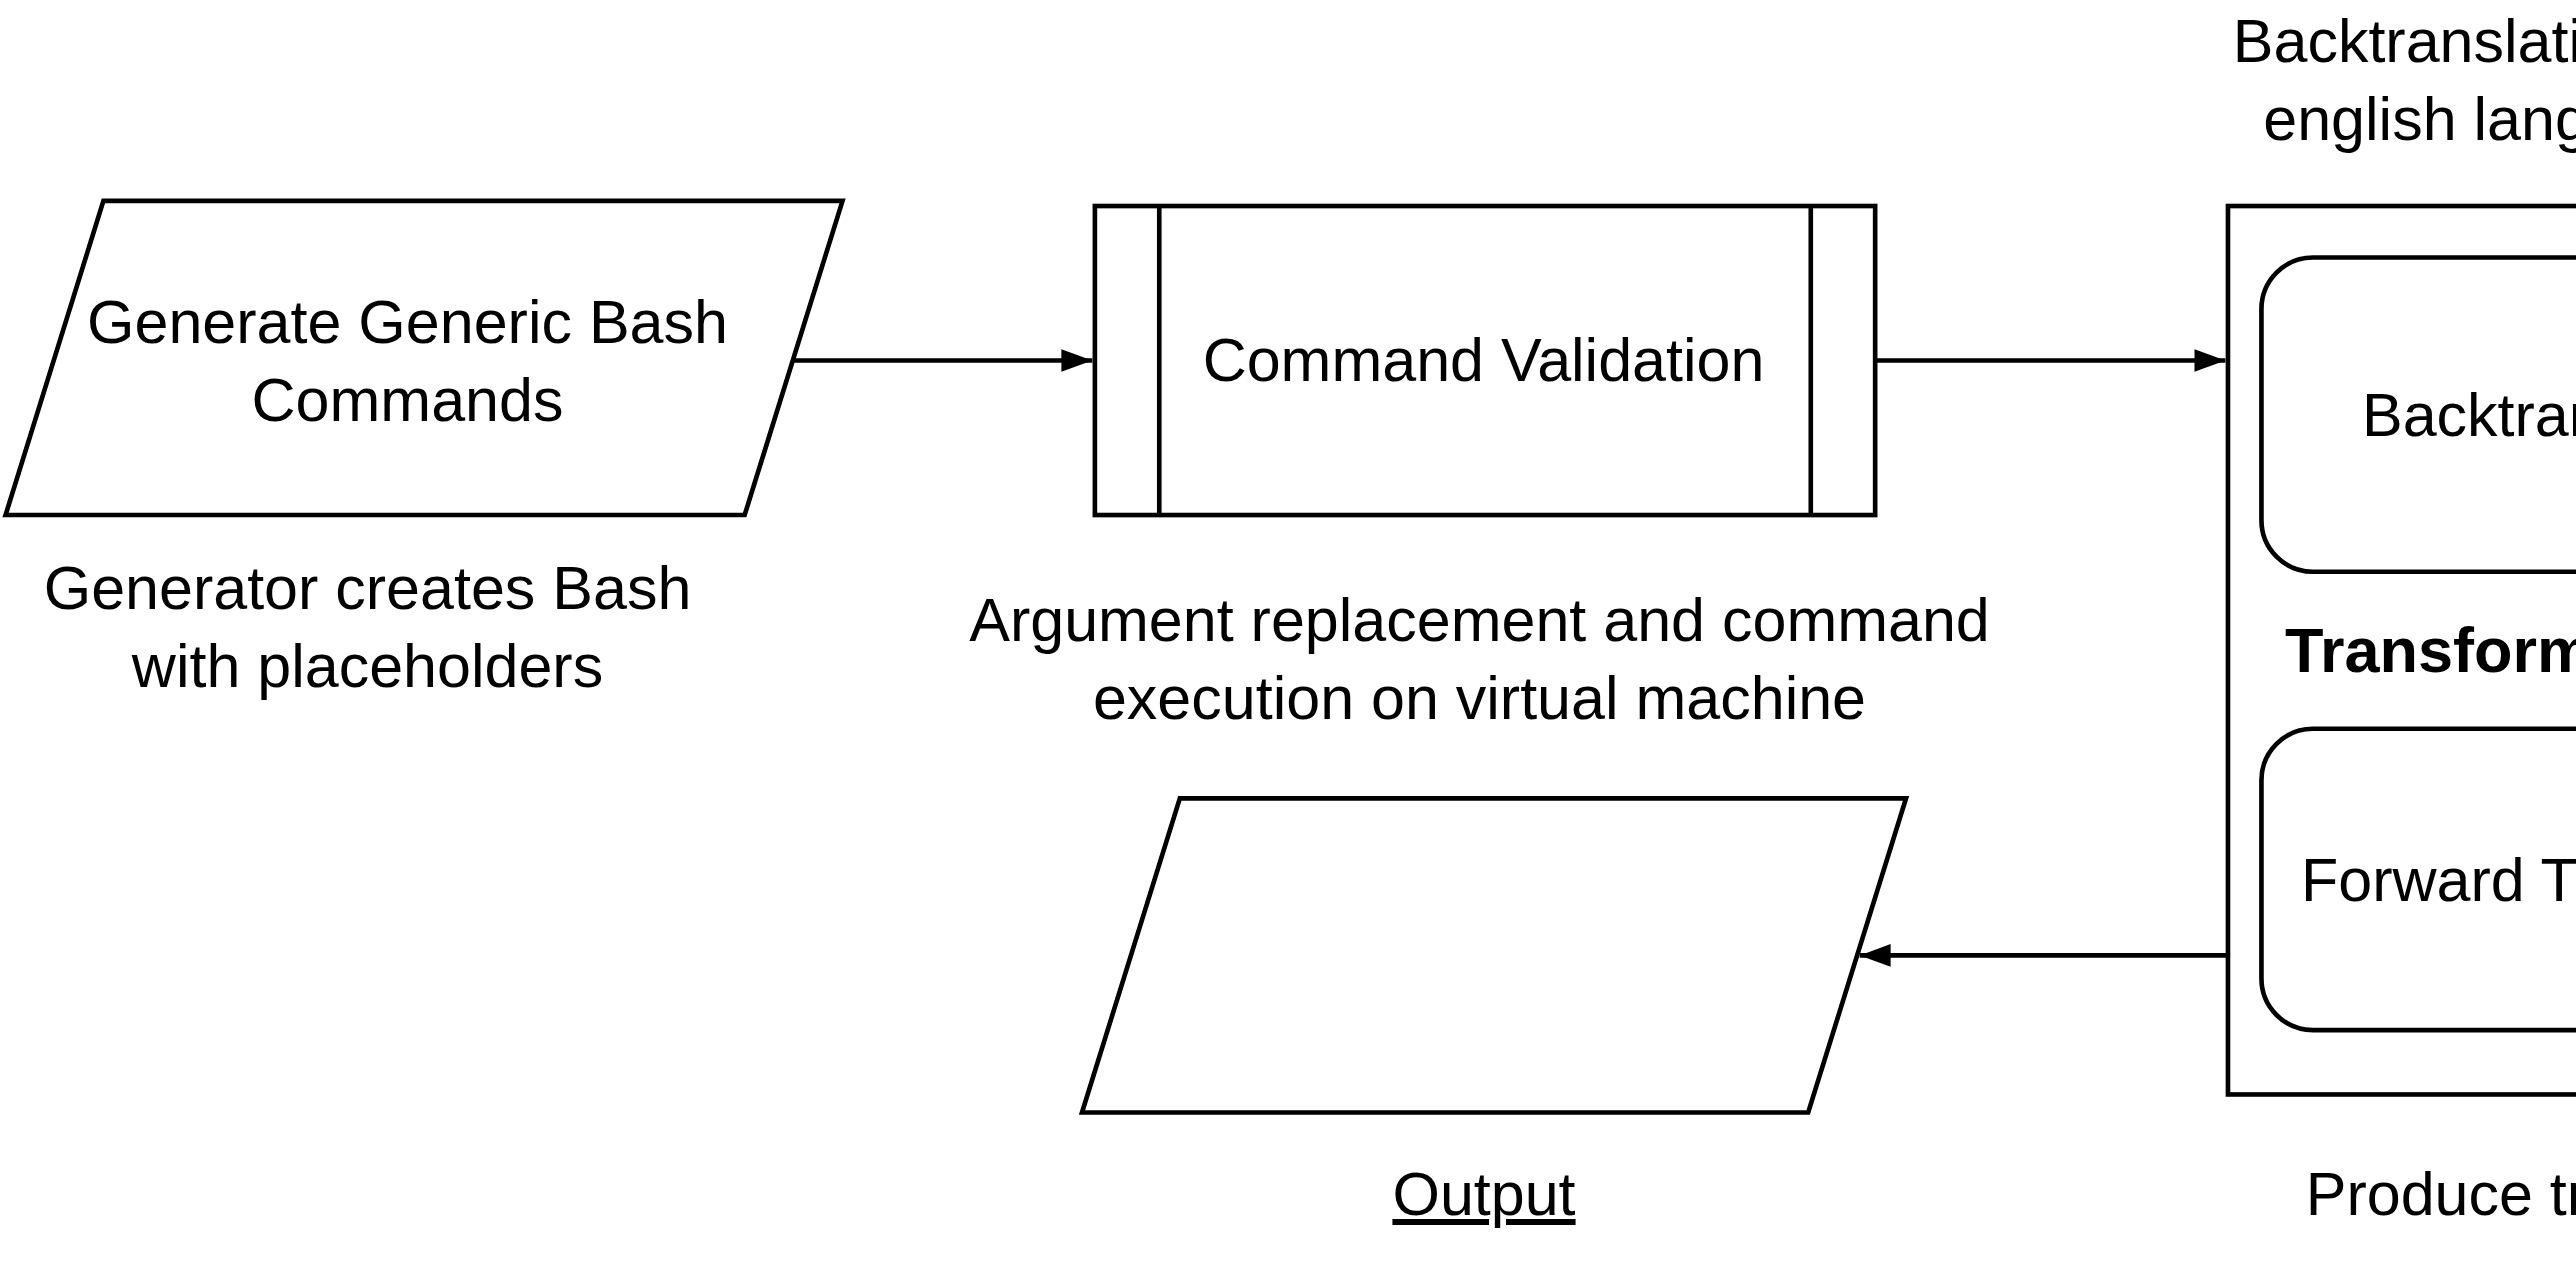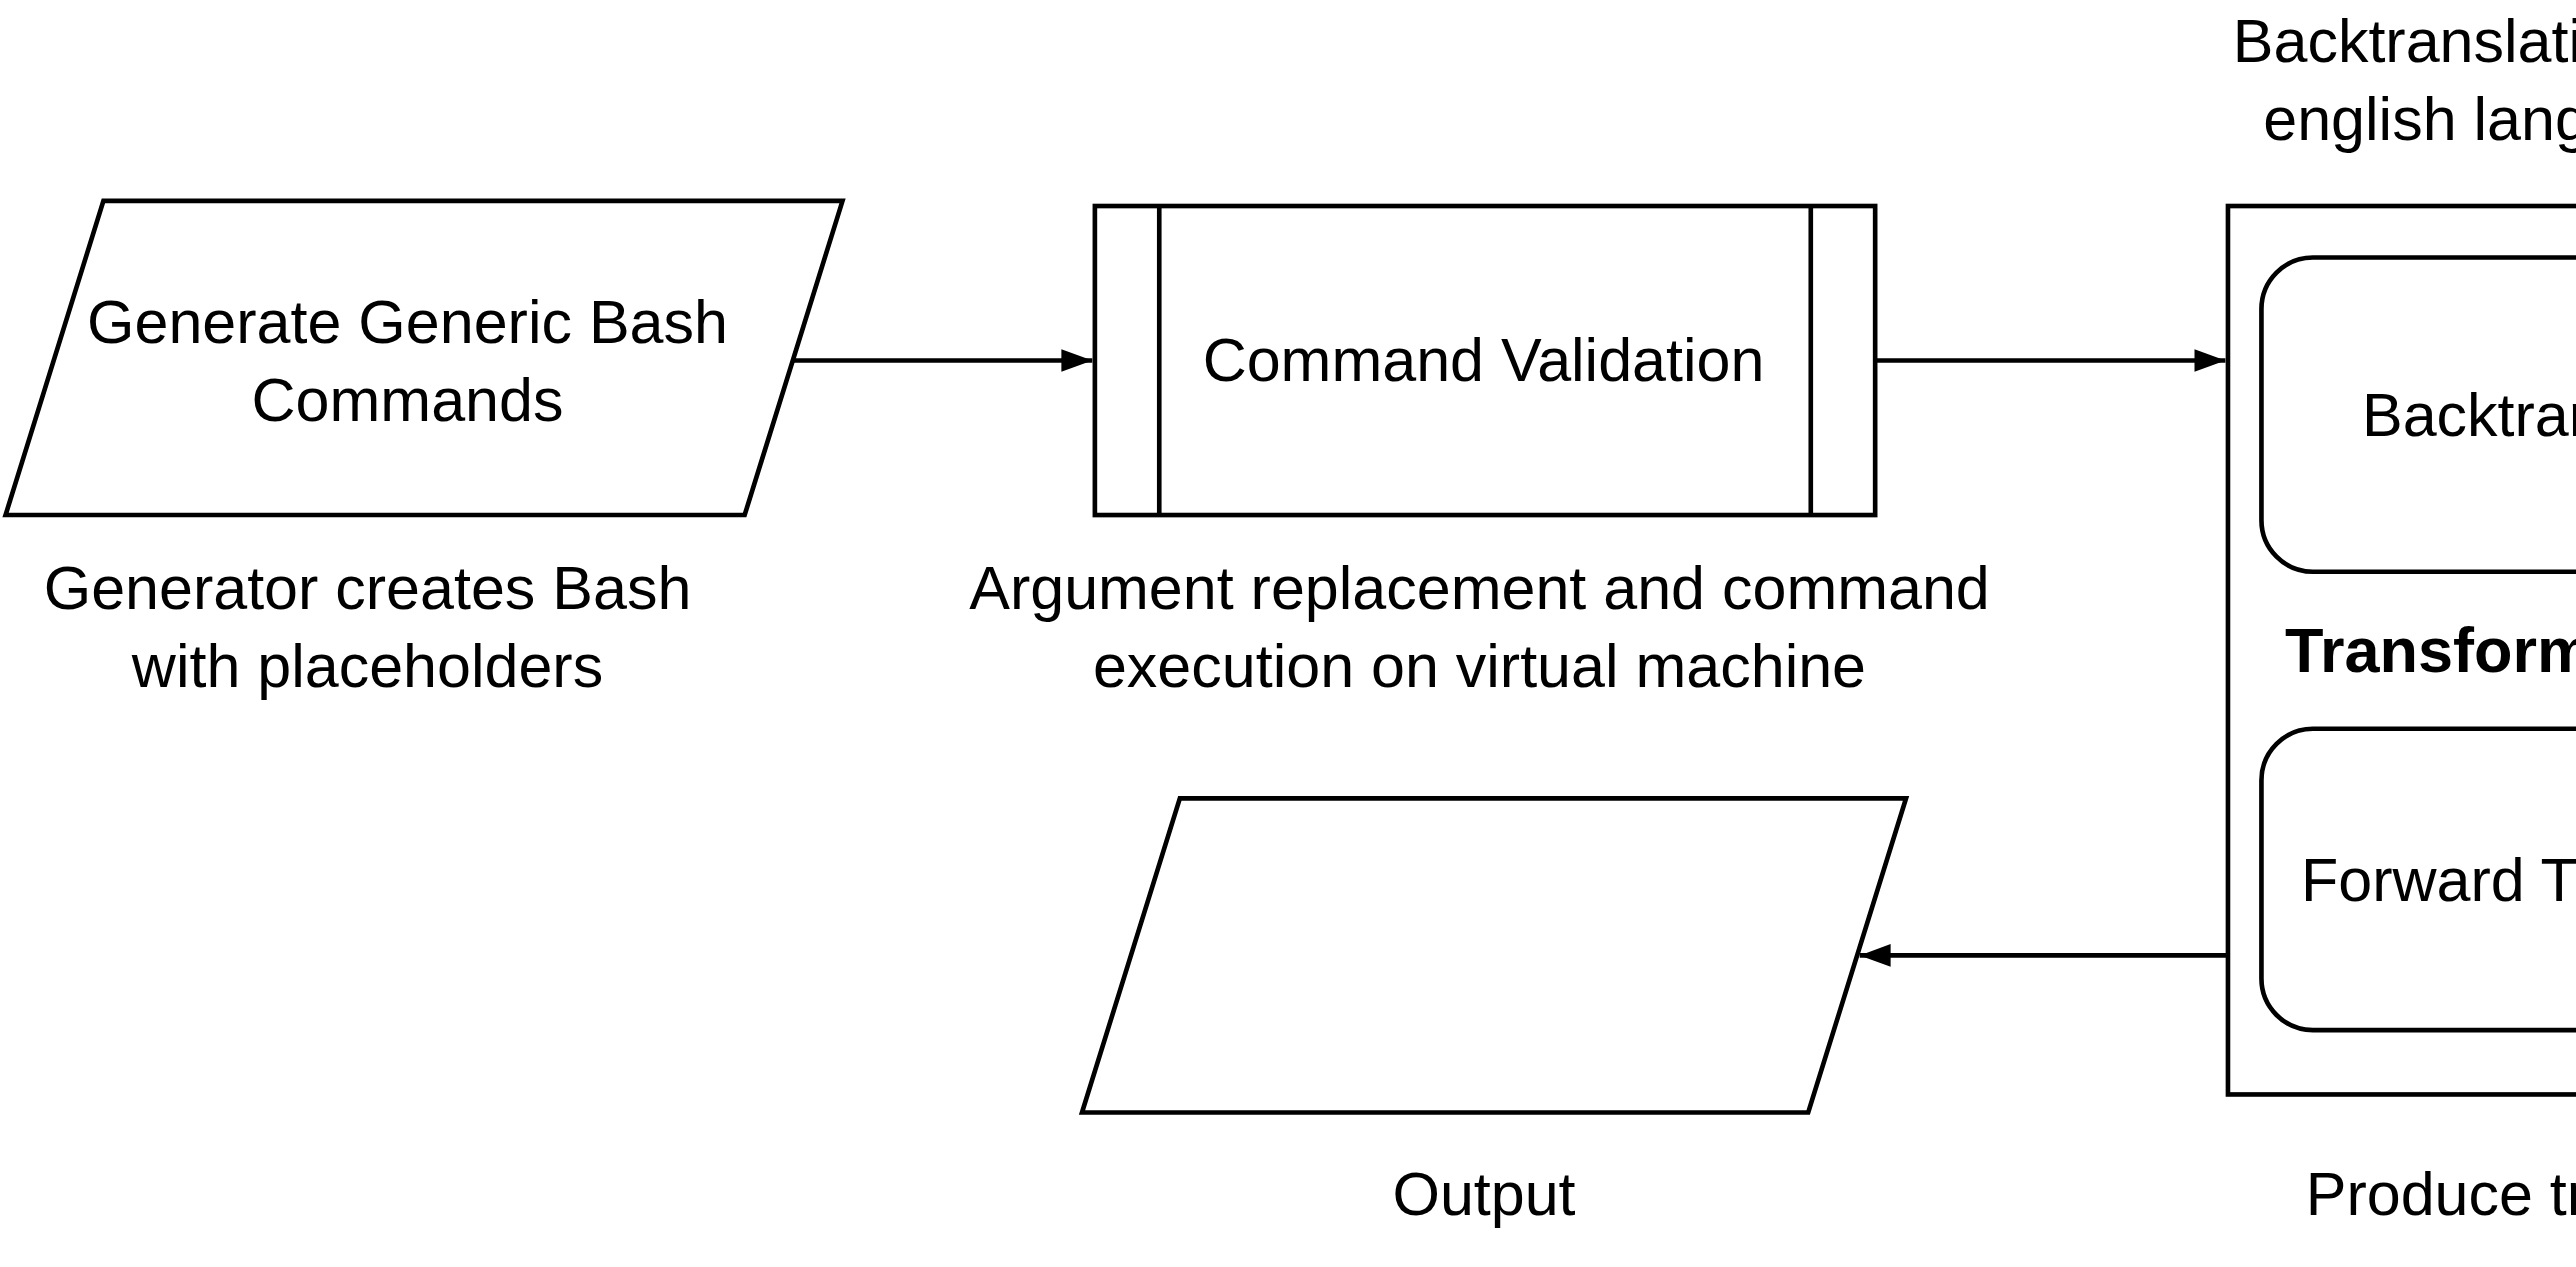--- a/index.html
+++ b/index.html
@@ -73,24 +73,24 @@
   <div class="txt" style="left:2210px; top:374px; width:721px; height:82px;">Backtranslation</div>
 
   <div class="txt bold" style="left:2208px; top:609px; width:721px; height:82px;">Transformer Model</div>
 
   <div class="txt" style="left:2210px; top:839px; width:721px; height:82px;">Forward Translation</div>
 
 
   <div class="txt" style="left:-19px; top:544px; width:773px; height:165px;">Generator creates Bash
 with placeholders</div>
 
-  <div class="txt" style="left:887px; top:544px; width:1185px; height:165px;">Argument replacement and command
+  <div class="txt" style="left:887px; top:576px; width:1185px; height:165px;">Argument replacement and command
 execution on virtual machine</div>
 
   <div class="txt" style="left:2079px; top:-2.6px; width:979px; height:165px;">Backtranslation to create
 english language pairs</div>
 
   <div class="txt" style="left:2208px; top:1153px; width:721px; height:82px;">Produce translation</div>
 
-  <div class="txt" style="left:1278px; top:1153px; width:412px; height:82px;">Output</div>
+  <div class="txt" style="left:1278px; top:1153px; width:412px; height:82px;text-decoration:underline;">Output</div>
 
 </div>
 
 
 </body></html>

